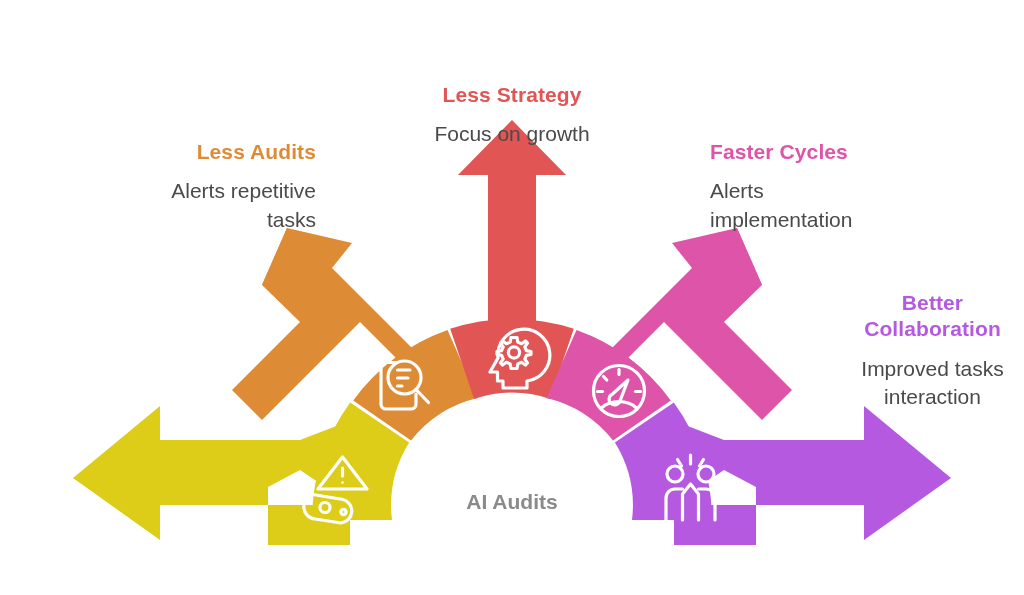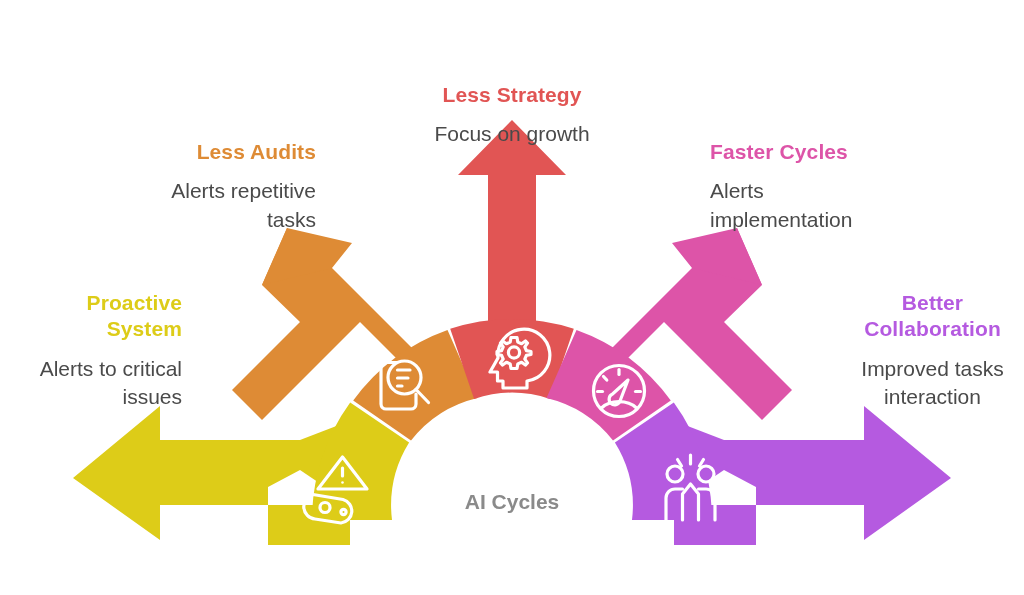--- a/index.html
+++ b/index.html
@@ -228,24 +228,20 @@
         <path d="M 666.0,520.0 L 666.0,498.0 A 9,9 0 0 1 675.0,489.0 L 682.5,489.0"></path>
         <path d="M 715.0,520.0 L 715.0,498.0 A 9,9 0 0 0 706.0,489.0 L 698.5,489.0"></path>
         <path d="M 682.5,520.0 L 682.5,494.0 L 690.5,484.0 L 698.5,494.0 L 698.5,520.0"></path>
         <line x1="690.5" y1="455.0" x2="690.5" y2="464.0"></line>
         <line x1="677.5" y1="459.5" x2="681.5" y2="466.0"></line>
         <line x1="703.5" y1="459.5" x2="699.5" y2="466.0"></line>
       </g>
     </g>
   </svg>
 
-  <div class="label-block align-right" id="label-proactive-system">
-    <p class="label-title" style="color:#DDCC18">Proactive System</p>
-    <p class="label-desc">Alerts to critical issues</p>
-  </div>
 
   <div class="label-block align-right" id="label-less-audits">
     <p class="label-title" style="color:#DE8B35">Less Audits</p>
     <p class="label-desc">Alerts repetitive tasks</p>
   </div>
 
   <div class="label-block align-center" id="label-more-strategy">
     <p class="label-title" style="color:#E15554">Less Strategy</p>
     <p class="label-desc">Focus on growth</p>
   </div>
@@ -253,15 +249,15 @@
   <div class="label-block align-left" id="label-faster-cycles">
     <p class="label-title" style="color:#DD54A8">Faster Cycles</p>
     <p class="label-desc">Alerts implementation</p>
   </div>
 
   <div class="label-block align-left" id="label-better-collab">
     <p class="label-title" style="color:#B55AE0">Better Collaboration</p>
     <p class="label-desc">Improved tasks interaction</p>
   </div>
 
-  <div id="center-label">AI Cycles</div>
+  <div id="center-label">AI Audits</div>
 
 </div>
 
 </body></html>

